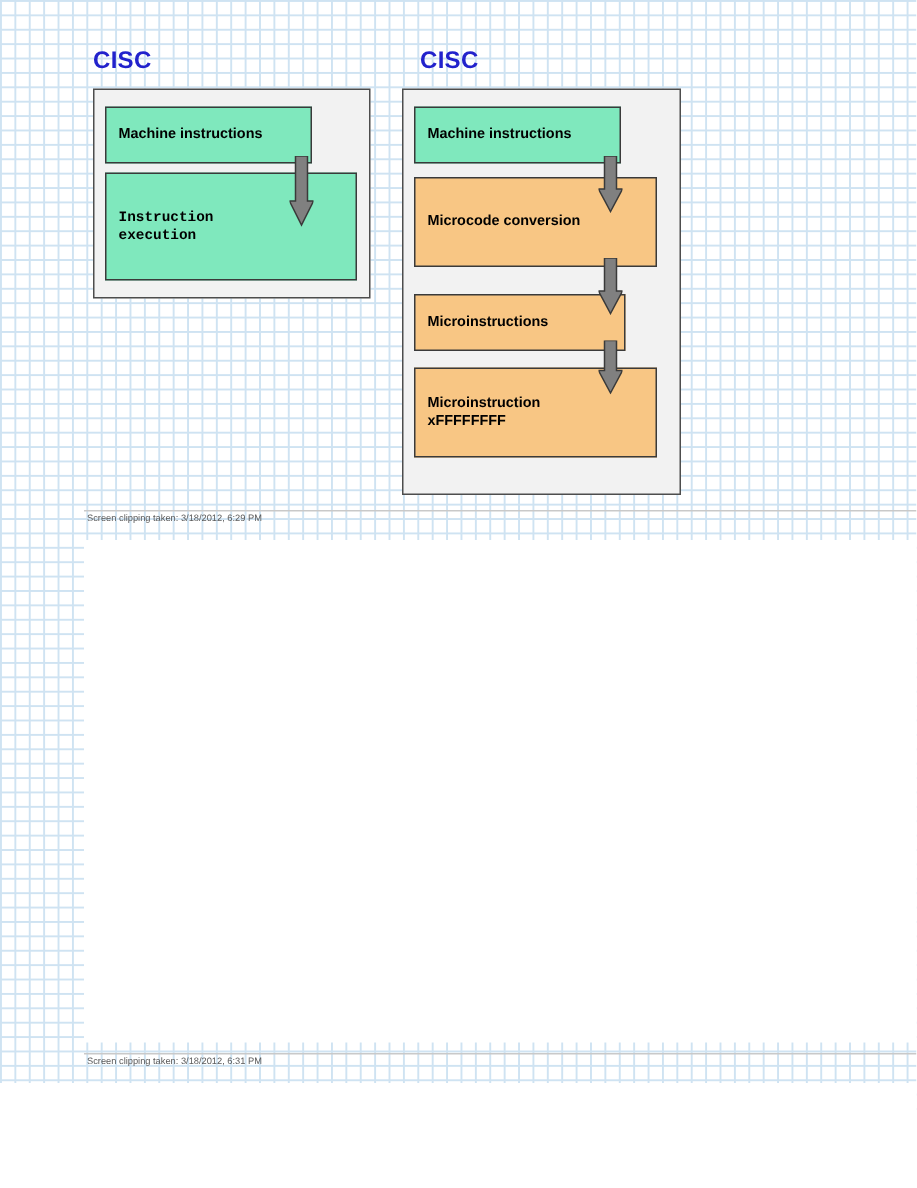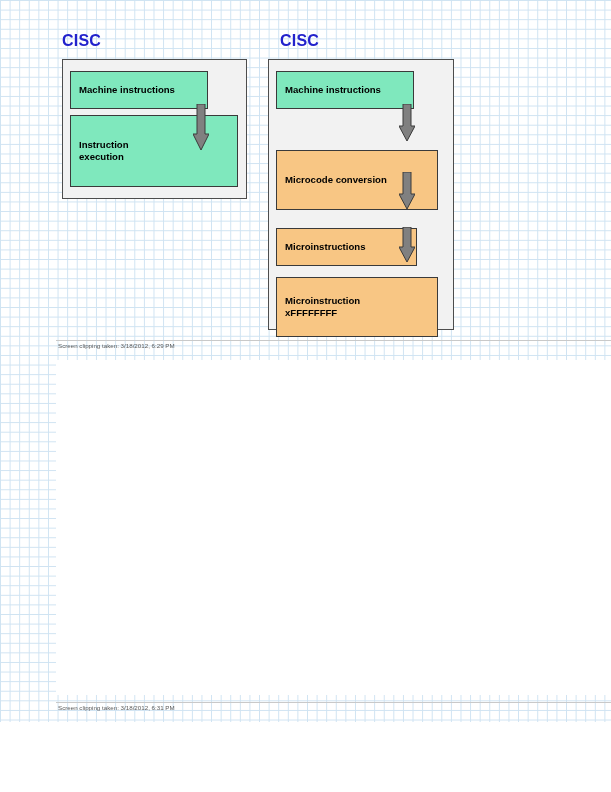--- a/index.html
+++ b/index.html
@@ -30,21 +30,21 @@
   .panel{
     background:#f2f2f2;border:1px solid #4d4d4d;box-sizing:border-box;
   }
   .fbox{
     box-sizing:border-box;border:1px solid #3a3a3a;
     font-weight:bold;font-size:9.6px;color:#000;
     display:flex;align-items:center;padding-left:8px;
     font-family:"Liberation Sans", sans-serif;line-height:1.25;
   }
   .fbox.green{background:#7fe8bd;}
-  .fbox.orange{background:#f8c684;margin-top:32px;}
+  .fbox.orange{background:#f8c684;}
   .arrow-down{position:absolute;z-index:5;}
   .clip-cap{
     font-size:6.2px;color:#5a5a5a;
     font-family:"Liberation Sans", sans-serif;
   }
   .clip-rule{
     position:absolute;height:1px;background:#c9c9c9;
   }
   
   .h2{
@@ -120,21 +120,21 @@
 
 <div class="abs fbox green" style="left:70px;top:71px;width:138px;height:38px;">
   <span>Machine instructions</span>
 </div>
 
 <svg class="arrow-down" style="left:193px;top:104px;" width="16" height="48" viewBox="0 0 16 48">
   <polygon points="4,0 12,0 12,30 16,30 8,46 0,30 4,30" fill="#808080" stroke="#3a3a3a" stroke-width="1"></polygon>
 </svg>
 
 <div class="abs fbox green" style="left:70px;top:115px;width:168px;height:72px;">
-  <span style="white-space:pre-line;">Instruction
+  <span style="white-space:pre-line;font-family:Liberation Mono, monospace;">Instruction
 execution</span>
 </div>
 
 <div class="abs sec-title" style="left:280px;top:32px;">CISC</div>
 
 <div class="abs panel" style="left:268px;top:59px;width:186px;height:271px;"></div>
 
 <div class="abs fbox green" style="left:276px;top:71px;width:138px;height:38px;">
   <span>Machine instructions</span>
 </div>

